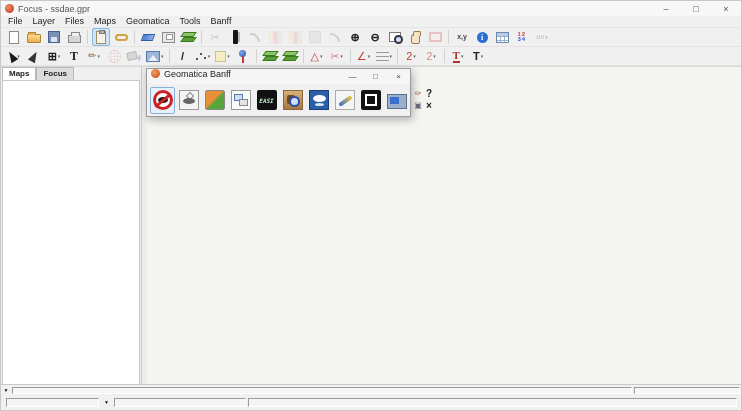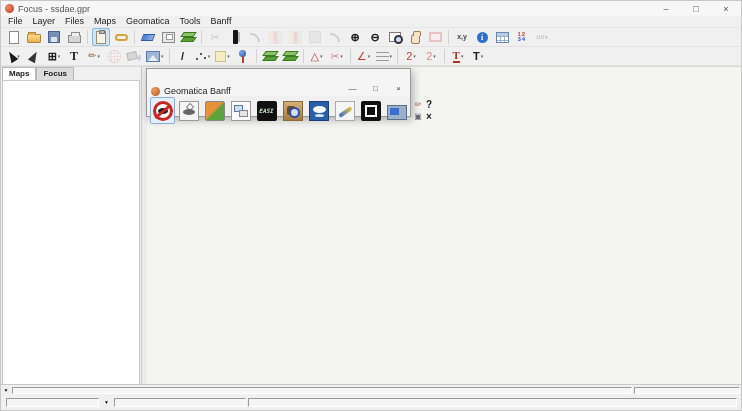--- a/index.html
+++ b/index.html
@@ -97,21 +97,21 @@
   .leftpanel{width:140px;flex:none;display:flex;flex-direction:column;background:#f0f0f0;border-right:1px solid #c8c8c8}
   .tabs{height:13px;display:flex;align-items:flex-end;padding-left:1px;background:#f0f0f0}
   .tab{font-size:8px;font-weight:bold;color:#222;padding:1px 6px;border:1px solid #b8b8b8;border-bottom:none;background:#dcdcdc;line-height:10px}
   .tab.active{background:#fff;position:relative;z-index:2}
   .panelbody{flex:1 1 auto;background:#fff;border:1px solid #c8c8c8;border-bottom:none;margin:0 1px}
   .splitter{width:5px;flex:none;background:#ececec;cursor:col-resize}
   .workspace{flex:1 1 auto;background:#f4f4f1;position:relative;min-width:0}
 
   
   .banff{position:absolute;left:-1px;top:1px;width:265px;height:49px;background:#f0f0f0;border:1px solid #9a9a9a;box-shadow:2px 3px 8px rgba(0,0,0,.28);display:flex;flex-direction:column;box-sizing:border-box}
-  .banff-titlebar{height:15px;display:flex;align-items:flex-end;padding:12px 0 0 4px;background:#f5f5f5;flex:none}
+  .banff-titlebar{height:15px;display:flex;align-items:flex-start;padding:0 0 0 4px;background:#f5f5f5;flex:none}
   .banff-logo{width:9px;height:9px;border-radius:50%;background:radial-gradient(circle at 35% 35%,#f0a05a,#c0491d);margin-right:4px;flex:none}
   .banff-title{font-size:9px;color:#222;flex:1 1 auto;white-space:nowrap}
   .banff-btn{width:23px;height:15px;display:flex;align-items:center;justify-content:center;font-size:8px;color:#444}
   .banff-toolbar{flex:1 1 auto;display:flex;align-items:center;gap:1px;padding:1px 3px}
   .bi{width:23px;height:25px;display:flex;align-items:center;justify-content:center;border:1px solid transparent;border-radius:2px;flex:none}
   .bi.sel{border-color:#8ab0d8;background:#e6f0fa}
   .b{position:relative;box-sizing:border-box}
   .b-focus{width:20px;height:20px;background:#fff;border:3px solid #cc2222;border-radius:50%}
   .b-focus::after{content:"";position:absolute;left:2px;top:4px;width:10px;height:6px;background:#1a1a1a;border-radius:50%}
   .b-focus::before{content:"";position:absolute;left:-3px;top:6px;width:20px;height:3px;background:#cc2222;transform:rotate(-40deg);z-index:2}

